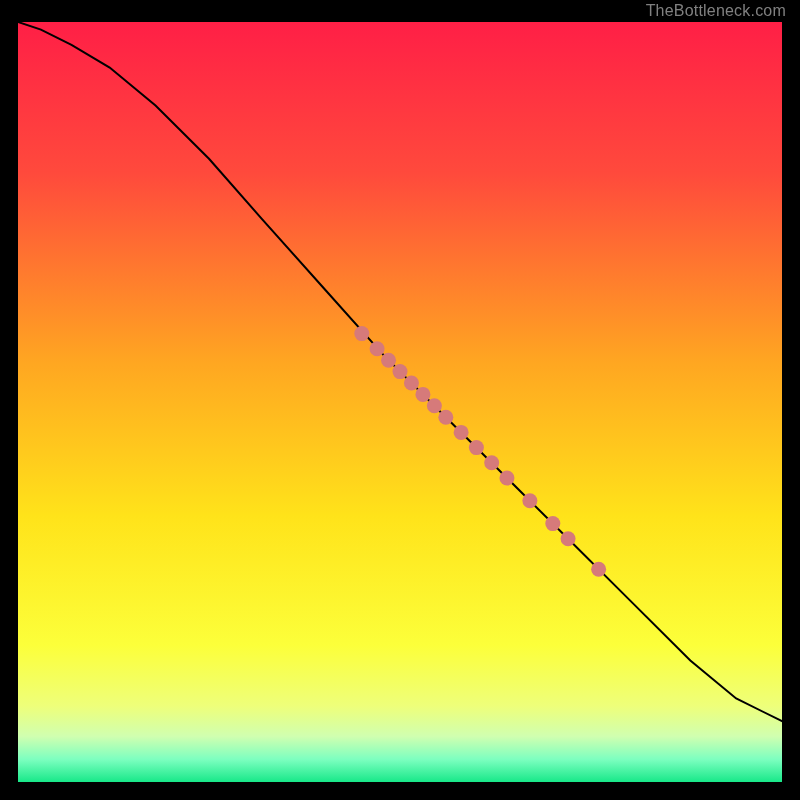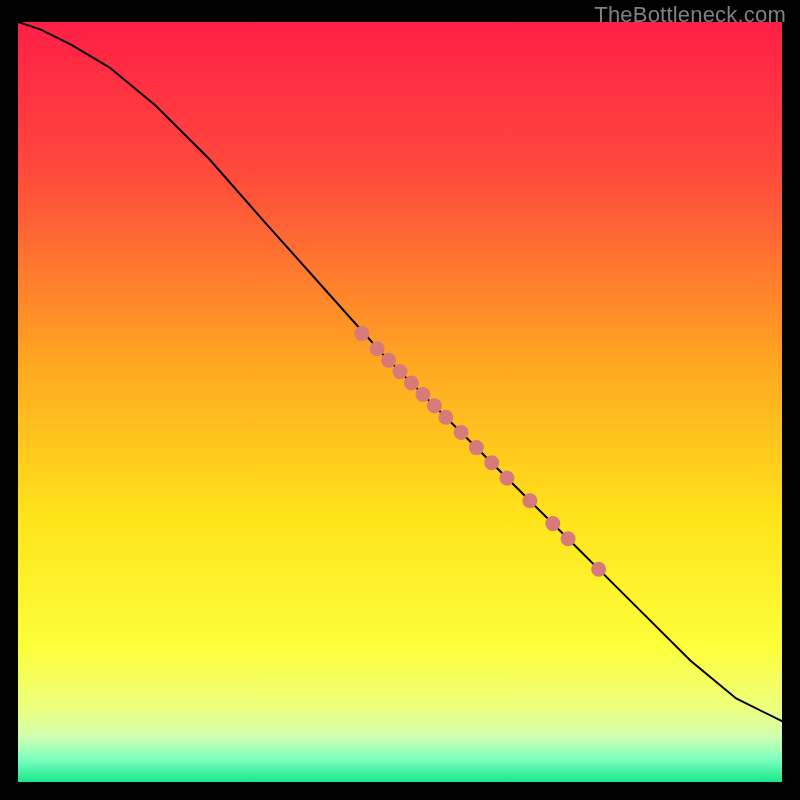--- a/index.html
+++ b/index.html
@@ -28,21 +28,21 @@
     overflow: hidden;
   }
   .plot-area svg {
     display: block;
   }
   .attribution {
     position: absolute;
     top: 2px;
     right: 14px;
     color: #808080;
-    font-size: 22px;
+    font-size: 16px;
     letter-spacing: 0.2px;
     font-weight: 500;
   }
 </style>
 </head>
 <body>
 
 <div class="frame">
   <div class="attribution">TheBottleneck.com</div>
 

